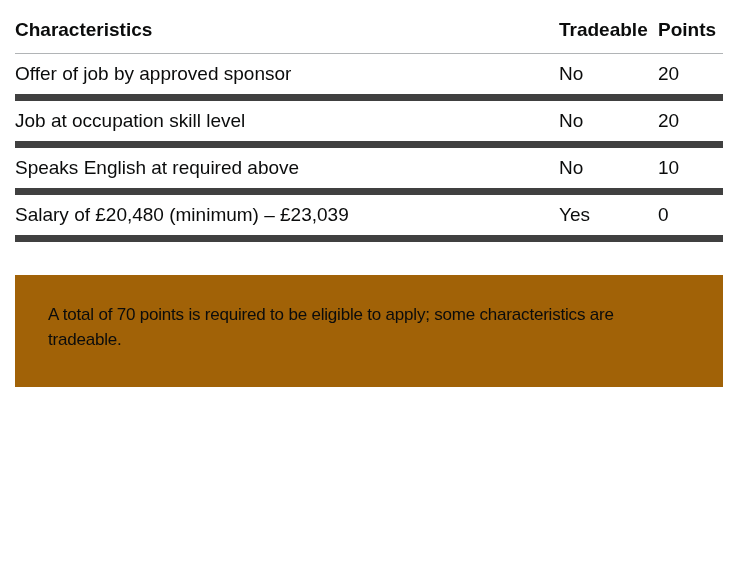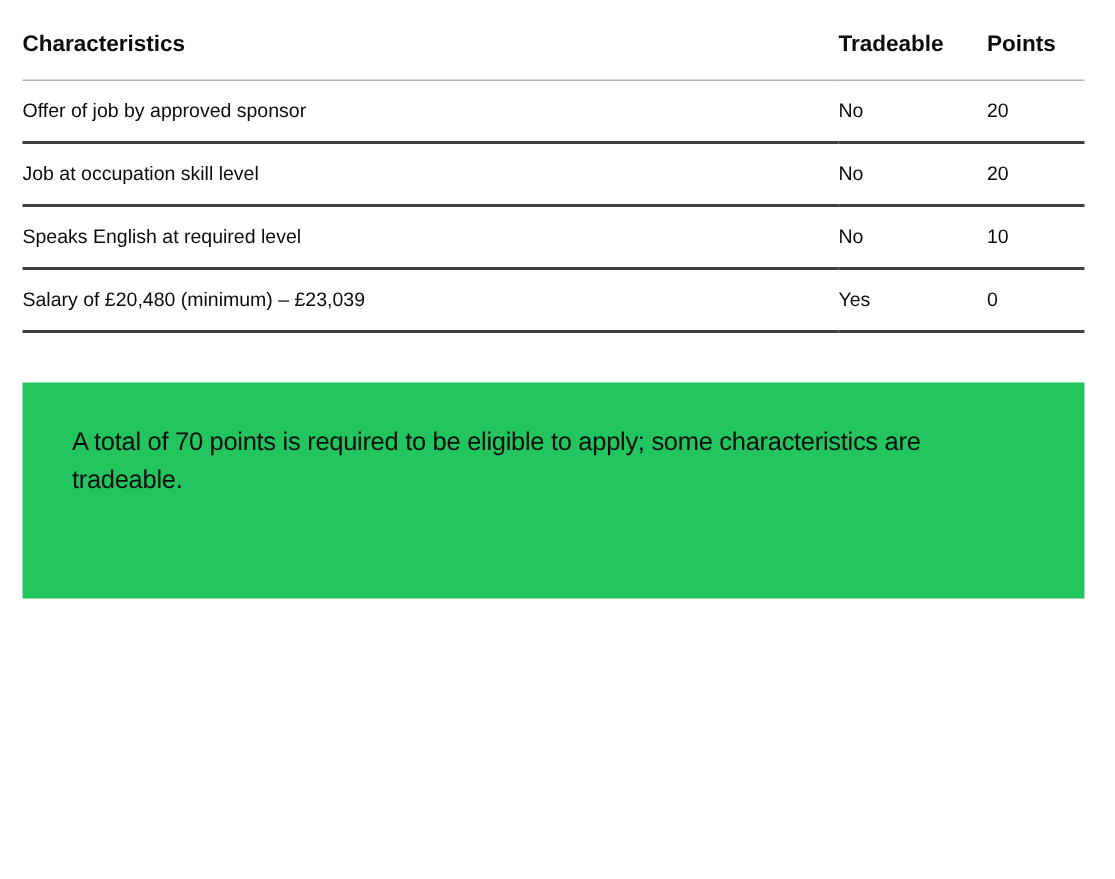--- a/index.html
+++ b/index.html
@@ -18,45 +18,45 @@
     padding: 17px 15px 0 15px;
     width: 743px;
   }
   table.gov-table {
     border-collapse: collapse;
     width: 708px;
     table-layout: fixed;
     color: #0b0c0c;
   }
   table.gov-table th {
-    font-size: 15px;
+    font-size: 19px;
     font-weight: 700;
     line-height: 18px;
     text-align: left;
     vertical-align: top;
     padding: 4px 0 14px 0;
     border-bottom: 1px solid #b1b4b6;
   }
   table.gov-table td {
-    font-size: 13px;
+    font-size: 19px;
     font-weight: 400;
     line-height: 18px;
     text-align: left;
     vertical-align: top;
     padding: 11px 0;
-    border-bottom: 2px solid #404040;
+    border-bottom: 7px solid #404040;
   }
   .col-characteristic { width: 544px; }
   .col-tradeable { width: 99px; }
   .col-points { width: 65px; }
   .note-box {
     margin-top: 33px;
     width: 708px;
-    height: 144px;
-    background: #22c55e;
+    height: 112px;
+    background: #a16207;
     padding: 27px 50px 0 33px;
   }
   .note-box p {
     margin: 0;
     font-size: 17px;
     line-height: 25px;
     letter-spacing: -0.2px;
     color: #0b0c0c;
   }
 </style>
@@ -78,21 +78,21 @@
           <td class="col-characteristic">Offer of job by approved sponsor</td>
           <td class="col-tradeable">No</td>
           <td class="col-points">20</td>
         </tr>
         <tr>
           <td class="col-characteristic">Job at occupation skill level</td>
           <td class="col-tradeable">No</td>
           <td class="col-points">20</td>
         </tr>
         <tr>
-          <td class="col-characteristic">Speaks English at required level</td>
+          <td class="col-characteristic">Speaks English at required above</td>
           <td class="col-tradeable">No</td>
           <td class="col-points">10</td>
         </tr>
         <tr>
           <td class="col-characteristic">Salary of £20,480 (minimum) – £23,039</td>
           <td class="col-tradeable">Yes</td>
           <td class="col-points">0</td>
         </tr>
       </tbody>
   </table>

